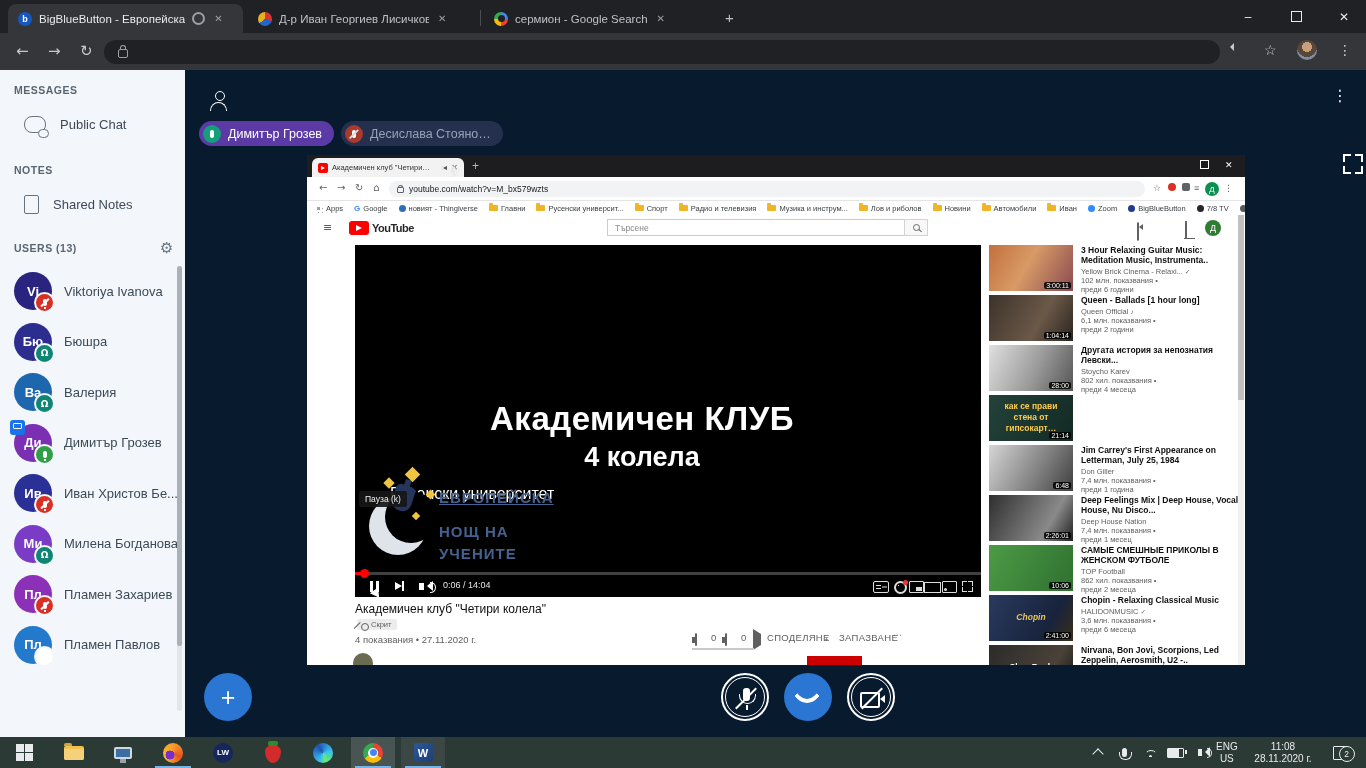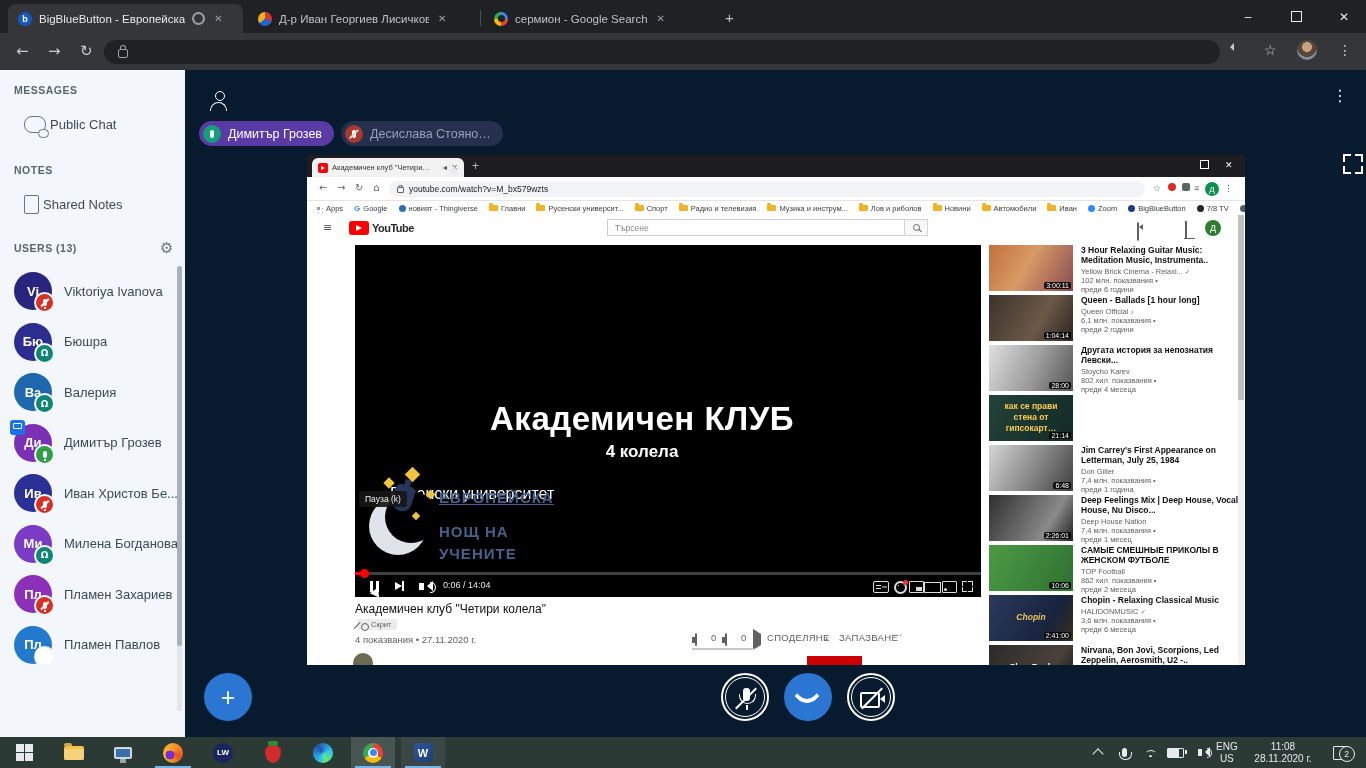--- a/index.html
+++ b/index.html
@@ -31,21 +31,21 @@
   .lock{width:8px;height:7px;border:1.4px solid #9aa0a6;border-radius:2px;margin:2px 8px 0 14px;position:relative;}
   .lock:before{content:"";position:absolute;left:1px;top:-5px;width:4px;height:4px;border:1.4px solid #9aa0a6;border-bottom:none;border-radius:4px 4px 0 0;}
   .tb-right{position:absolute;top:9px;color:#c5c9cd;}
   .cam-ic{width:13px;height:9px;background:#c5c9cd;border-radius:2px;position:relative;margin-top:4px;}
   .cam-ic:after{content:"";position:absolute;right:-5px;top:1px;border:4px solid transparent;border-right-color:#c5c9cd;border-left:none;}
   .avatar-photo{width:20px;height:20px;border-radius:50%;margin-top:-2px;
        background:radial-gradient(circle at 50% 35%,#c9a07e 0 30%,#5a4636 31% 60%,#7d8fa5 61%);}
   
   #sidebar{position:absolute;left:0;top:70px;width:185px;height:667px;background:#f3f6fa;}
   .sb-h{position:absolute;left:14px;font-size:10.5px;font-weight:bold;letter-spacing:.5px;color:#5a6570;}
-  .sb-item{position:absolute;left:0;width:185px;height:36px;display:flex;align-items:center;gap:4px;padding-left:24px;box-sizing:border-box;
+  .sb-item{position:absolute;left:0;width:185px;height:36px;display:flex;align-items:center;gap:14px;padding-left:24px;box-sizing:border-box;
            color:#3c4a57;font-size:13px;}
   .chat-ic{width:20px;height:15px;border:1.6px solid #68737f;border-radius:8px;position:relative;}
   .chat-ic:after{content:"";position:absolute;right:-4px;bottom:-6px;width:9px;height:7px;border:1.6px solid #68737f;border-radius:5px;background:#f3f6fa;}
   .notes-ic{width:13px;height:17px;border:1.6px solid #68737f;border-radius:2px;position:relative;background:#f3f6fa;}
   .notes-ic:before{content:"";position:absolute;left:3px;top:-4px;width:13px;height:17px;border:1.6px solid #68737f;border-radius:2px;z-index:-1;}
   .gear{position:absolute;color:#68737f;font-size:15px;font-family:"DejaVu Sans",sans-serif;}
   #ulist{position:absolute;left:0;top:196px;width:176px;}
   .urow{height:50.5px;display:flex;align-items:center;padding-left:14px;gap:12px;}
   .uav{width:38px;height:38px;border-radius:50%;position:relative;flex:0 0 auto;
        display:flex;align-items:center;justify-content:center;color:#fff;font-size:13px;font-weight:bold;}
@@ -145,21 +145,21 @@
   .ytcam:after{content:"";position:absolute;right:-5px;top:1px;border:3px solid transparent;border-right:4px solid #606060;}
   .ytgrid{width:9px;height:9px;background:#606060;
      -webkit-mask:radial-gradient(circle 1.2px, #000 99%, transparent 100%) 0 0/4.5px 4.5px;
      mask:radial-gradient(circle 1.2px, #000 99%, transparent 100%) 0 0/4.5px 4.5px;}
   .ytbell{width:8px;height:8px;border:1.2px solid #606060;border-radius:4px 4px 0 0;border-bottom:none;position:relative;}
   .ytbell:after{content:"";position:absolute;left:-2px;bottom:0;width:11px;height:1.2px;background:#606060;}
   .yt-av{width:16px;height:16px;border-radius:50%;background:#2e7d32;color:#fff;font-size:9px;display:flex;align-items:center;justify-content:center;}
   
   #player{position:absolute;left:48px;top:90px;width:626px;height:352px;background:#000;overflow:hidden;}
   .ov-t1{position:absolute;left:0;top:155px;width:574px;text-align:center;color:#fff;font-size:33px;font-weight:bold;letter-spacing:.5px;}
-  .ov-t2{position:absolute;left:0;top:197px;width:574px;text-align:center;color:#fff;font-size:17px;font-weight:bold;}
+  .ov-t2{position:absolute;left:0;top:197px;width:574px;text-align:center;color:#fff;font-size:27px;font-weight:bold;}
   .ov-t3{position:absolute;left:35px;top:240px;width:590px;text-align:left;color:#fff;font-size:16px;}
   .moon{position:absolute;left:14px;top:252px;width:58px;height:58px;border-radius:50%;background:#dfe3ea;}
   .moon:after{content:"";position:absolute;left:16px;top:-6px;width:52px;height:52px;border-radius:50%;background:#000;}
   .flask{position:absolute;left:38px;top:240px;width:20px;height:26px;background:#25365c;border-radius:5px 5px 9px 9px;transform:rotate(18deg);}
   .flask:before{content:"";position:absolute;left:7px;top:-6px;width:6px;height:8px;background:#25365c;}
   .star{position:absolute;background:#f0c440;transform:rotate(45deg);}
   .enl{position:absolute;left:84px;color:#47618f;font-size:15px;font-weight:bold;letter-spacing:1px;}
   #tooltip{position:absolute;left:4px;top:246px;background:rgba(22,22,22,.92);color:#eee;font-size:8.5px;padding:3px 6px;border-radius:2px;}
   #prog{position:absolute;left:0;top:327px;width:626px;height:3px;background:rgba(255,255,255,.25);}
   #prog .played{position:absolute;left:0;top:0;width:9px;height:3px;background:#f00;}

